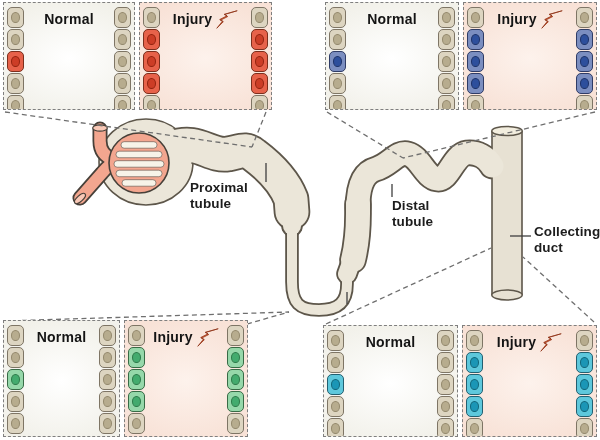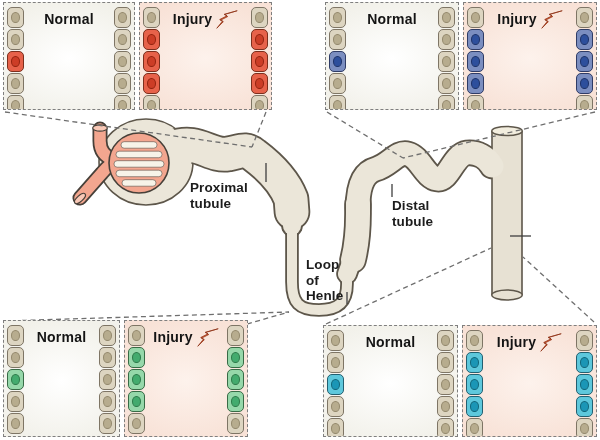--- a/index.html
+++ b/index.html
@@ -136,24 +136,23 @@
   </svg>
 
   <div class="dlabel" style="left:190px;top:180px;">
     <div>Proximal</div>
     <div>tubule</div>
   </div>
   <div class="dlabel" style="left:392px;top:198px;">
     <div>Distal</div>
     <div>tubule</div>
   </div>
-  <div class="dlabel" style="left:306px;top:257px;">
-    <div>Loop</div>
-    <div>of</div>
-    <div>Henle</div>
+  <div class="dlabel" style="left:534px;top:224px;">
+    <div>Collecting</div>
+    <div>duct</div>
   </div>
 
   <div class="pg pg-tl">
     <div class="sub normal">
       <div class="col colL">
           <div class="cell" style="background: rgb(221, 213, 193); border-color: rgb(126, 117, 101);">
             <div class="nucleus" style="background: rgb(183, 172, 142); border-color: rgb(147, 136, 108);"></div>
           </div>
           <div class="cell" style="background: rgb(221, 213, 193); border-color: rgb(126, 117, 101);">
             <div class="nucleus" style="background: rgb(183, 172, 142); border-color: rgb(147, 136, 108);"></div>

